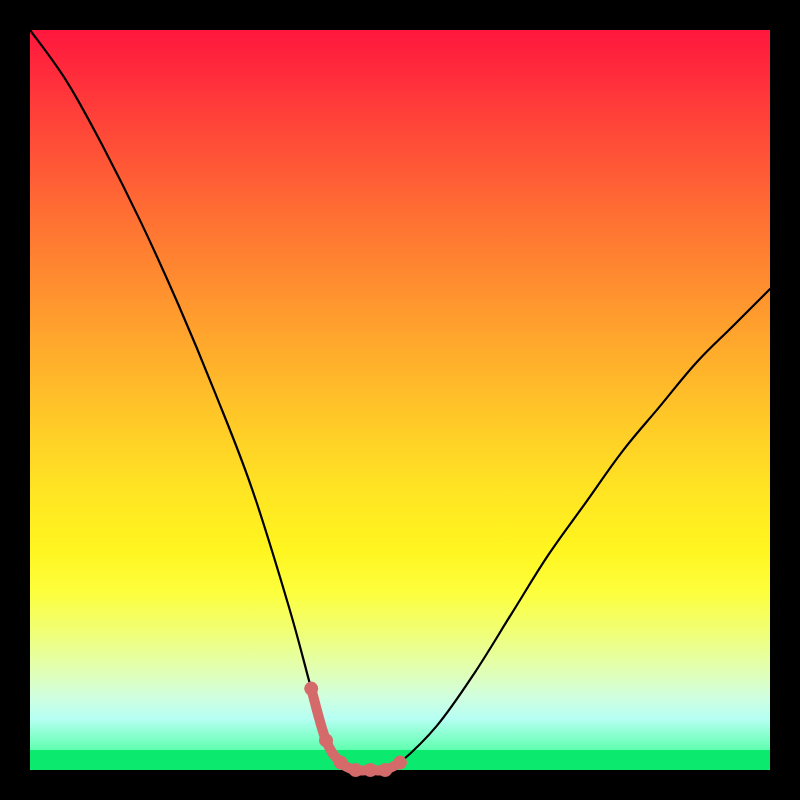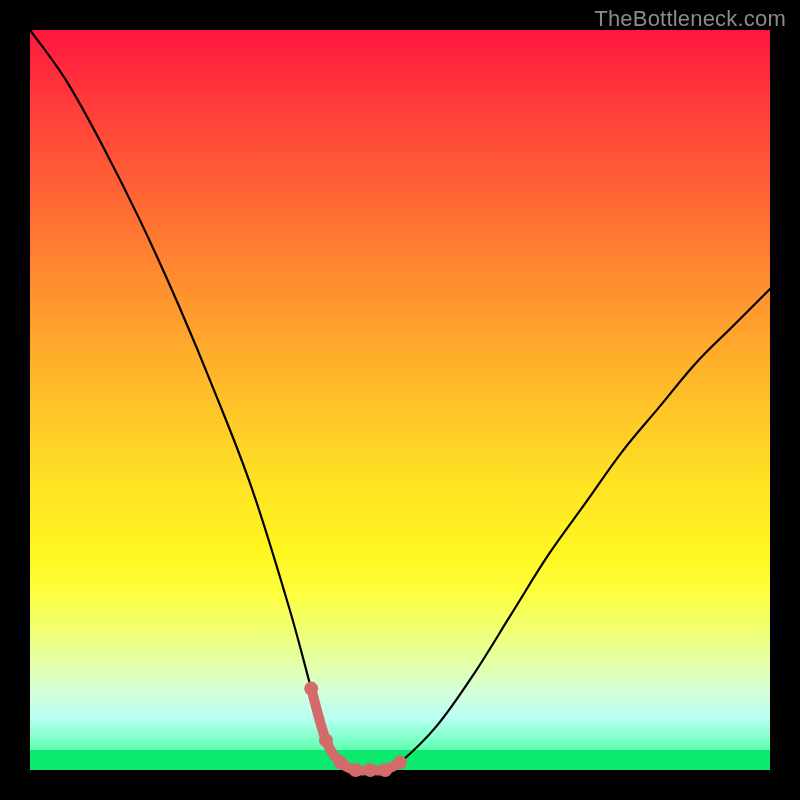--- a/index.html
+++ b/index.html
@@ -65,21 +65,20 @@
     top: 0;
     width: 740px;
     height: 740px;
     overflow: visible;
   }
 </style>
 </head>
 <body>
 
 <div class="frame">
-  <div class="watermark">TheBottleneck.com</div>
 
   <div class="plot">
     <div class="green-band"></div>
 
     <svg class="curves" viewBox="0 0 740 740" preserveAspectRatio="none">
       <path d="M 0,0 C 6.66,9.323999999999991 23.68,30.48799999999996 37,51.799999999999955 C 50.32,73.11199999999995 60.68,93.09199999999997 74,118.39999999999998 C 87.32,143.70799999999997 97.68,164.42799999999997 111,192.39999999999998 C 124.32,220.37199999999999 134.68,243.16400000000002 148,273.8 C 161.32,304.43600000000004 171.68,329.29999999999995 185,362.59999999999997 C 198.32,395.9 208.68,420.172 222,458.8 C 235.32,497.428 248.344,541.2360000000001 259,577.2 C 269.656,613.164 274.53999999999996,634.624 281.2,658.6 C 287.86,682.576 290.67199999999997,697.0799999999999 296,710.4 C 301.32800000000003,723.72 305.472,727.272 310.8,732.6 C 316.12800000000004,737.928 320.272,738.668 325.6,740 C 330.92800000000005,741.332 335.07200000000006,740 340.40000000000003,740 C 345.728,740 349.872,741.332 355.2,740 C 360.52799999999996,738.668 360.676,740.592 370,732.6 C 379.324,724.6080000000001 393.68000000000006,711.5840000000001 407.00000000000006,695.6 C 420.32000000000005,679.616 430.68,663.78 444,643.8 C 457.32,623.8199999999999 467.68,605.912 481,584.6 C 494.32,563.288 504.68,545.38 518,525.4 C 531.32,505.41999999999996 541.68,492.248 555,473.6 C 568.32,454.95200000000006 578.68,439.116 592,421.8 C 605.32,404.48400000000004 615.68,393.38400000000007 629,377.40000000000003 C 642.32,361.416 652.68,347.65199999999993 666,332.99999999999994 C 679.32,318.34799999999996 689.68,309.32 703,296 C 716.32,282.68 733.34,265.66 740,259" fill="none" stroke="#000000" stroke-width="2.2" stroke-linecap="round"></path>
       <path d="M 281.2,658.6 C 283.864,667.924 290.67199999999997,697.0799999999999 296,710.4 C 301.32800000000003,723.72 305.472,727.272 310.8,732.6 C 316.12800000000004,737.928 320.272,738.668 325.6,740 C 330.92800000000005,741.332 335.07200000000006,740 340.40000000000003,740 C 345.728,740 349.872,741.332 355.2,740 C 360.52799999999996,738.668 367.336,733.932 370,732.6" fill="none" stroke="#d46a6a" stroke-width="10" stroke-linecap="round" stroke-linejoin="round"></path>
       <g>
           <circle cx="281.2" cy="658.6" r="7" fill="#d46a6a"></circle>
           <circle cx="296" cy="710.4" r="7" fill="#d46a6a"></circle>

